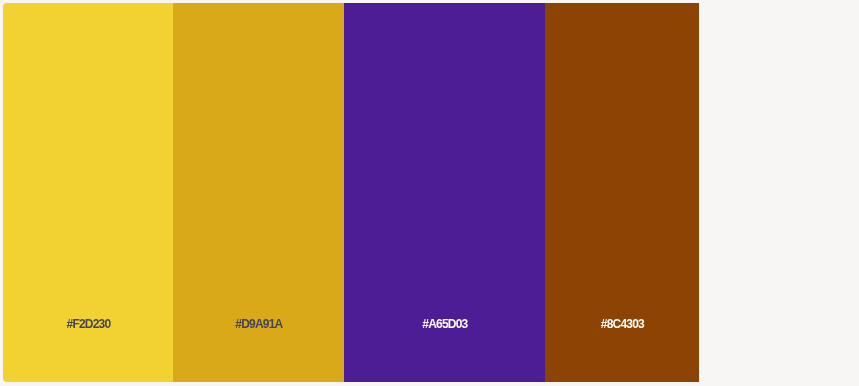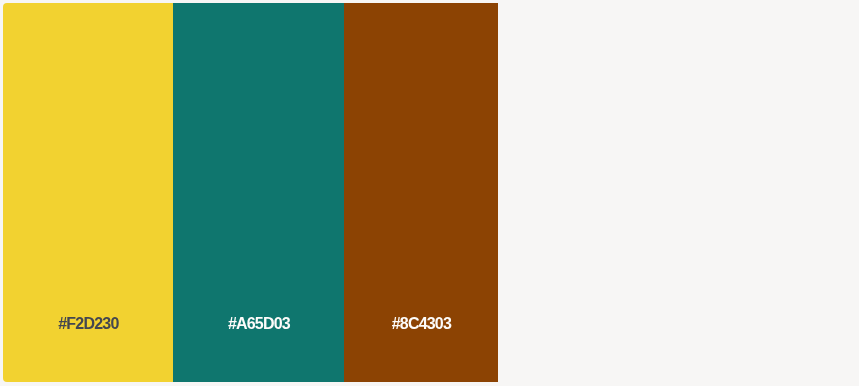--- a/index.html
+++ b/index.html
@@ -26,41 +26,44 @@
     height: 100%;
     position: relative;
     flex: 0 0 auto;
   }
   .hex {
     position: absolute;
     left: 0;
     right: 0;
     bottom: 51px;
     text-align: center;
-    font-size: 16px;
+    font-size: 12px;
     font-weight: bold;
     letter-spacing: -0.8px;
     line-height: 14px;
     white-space: nowrap;
     -webkit-font-smoothing: antialiased;
     transform: translate3d(0.4px, 0, 0);
   }
 </style>
 </head>
 <body style="background: rgb(247, 246, 245);">
 
 <div id="palette" style="border-radius: 4px;">
 
   <div class="swatch" style="background-color:#F2D230;width:170px">
     <div class="hex" style="color:#44474F">#F2D230</div>
   </div>
 
+  <div class="swatch" style="background-color:#D9A91A;width:171px">
+    <div class="hex" style="color:#44474F">#D9A91A</div>
+  </div>
 
 
-  <div class="swatch" style="background-color:#0f766e;width:171px">
+  <div class="swatch" style="background-color:#4c1d95;width:201px">
     <div class="hex" style="color:#FDFCFA">#A65D03</div>
   </div>
 
   <div class="swatch" style="background-color:#8C4303;width:154px">
     <div class="hex" style="color:#FDFCFA">#8C4303</div>
   </div>
 
 </div>
 
 </body></html>

